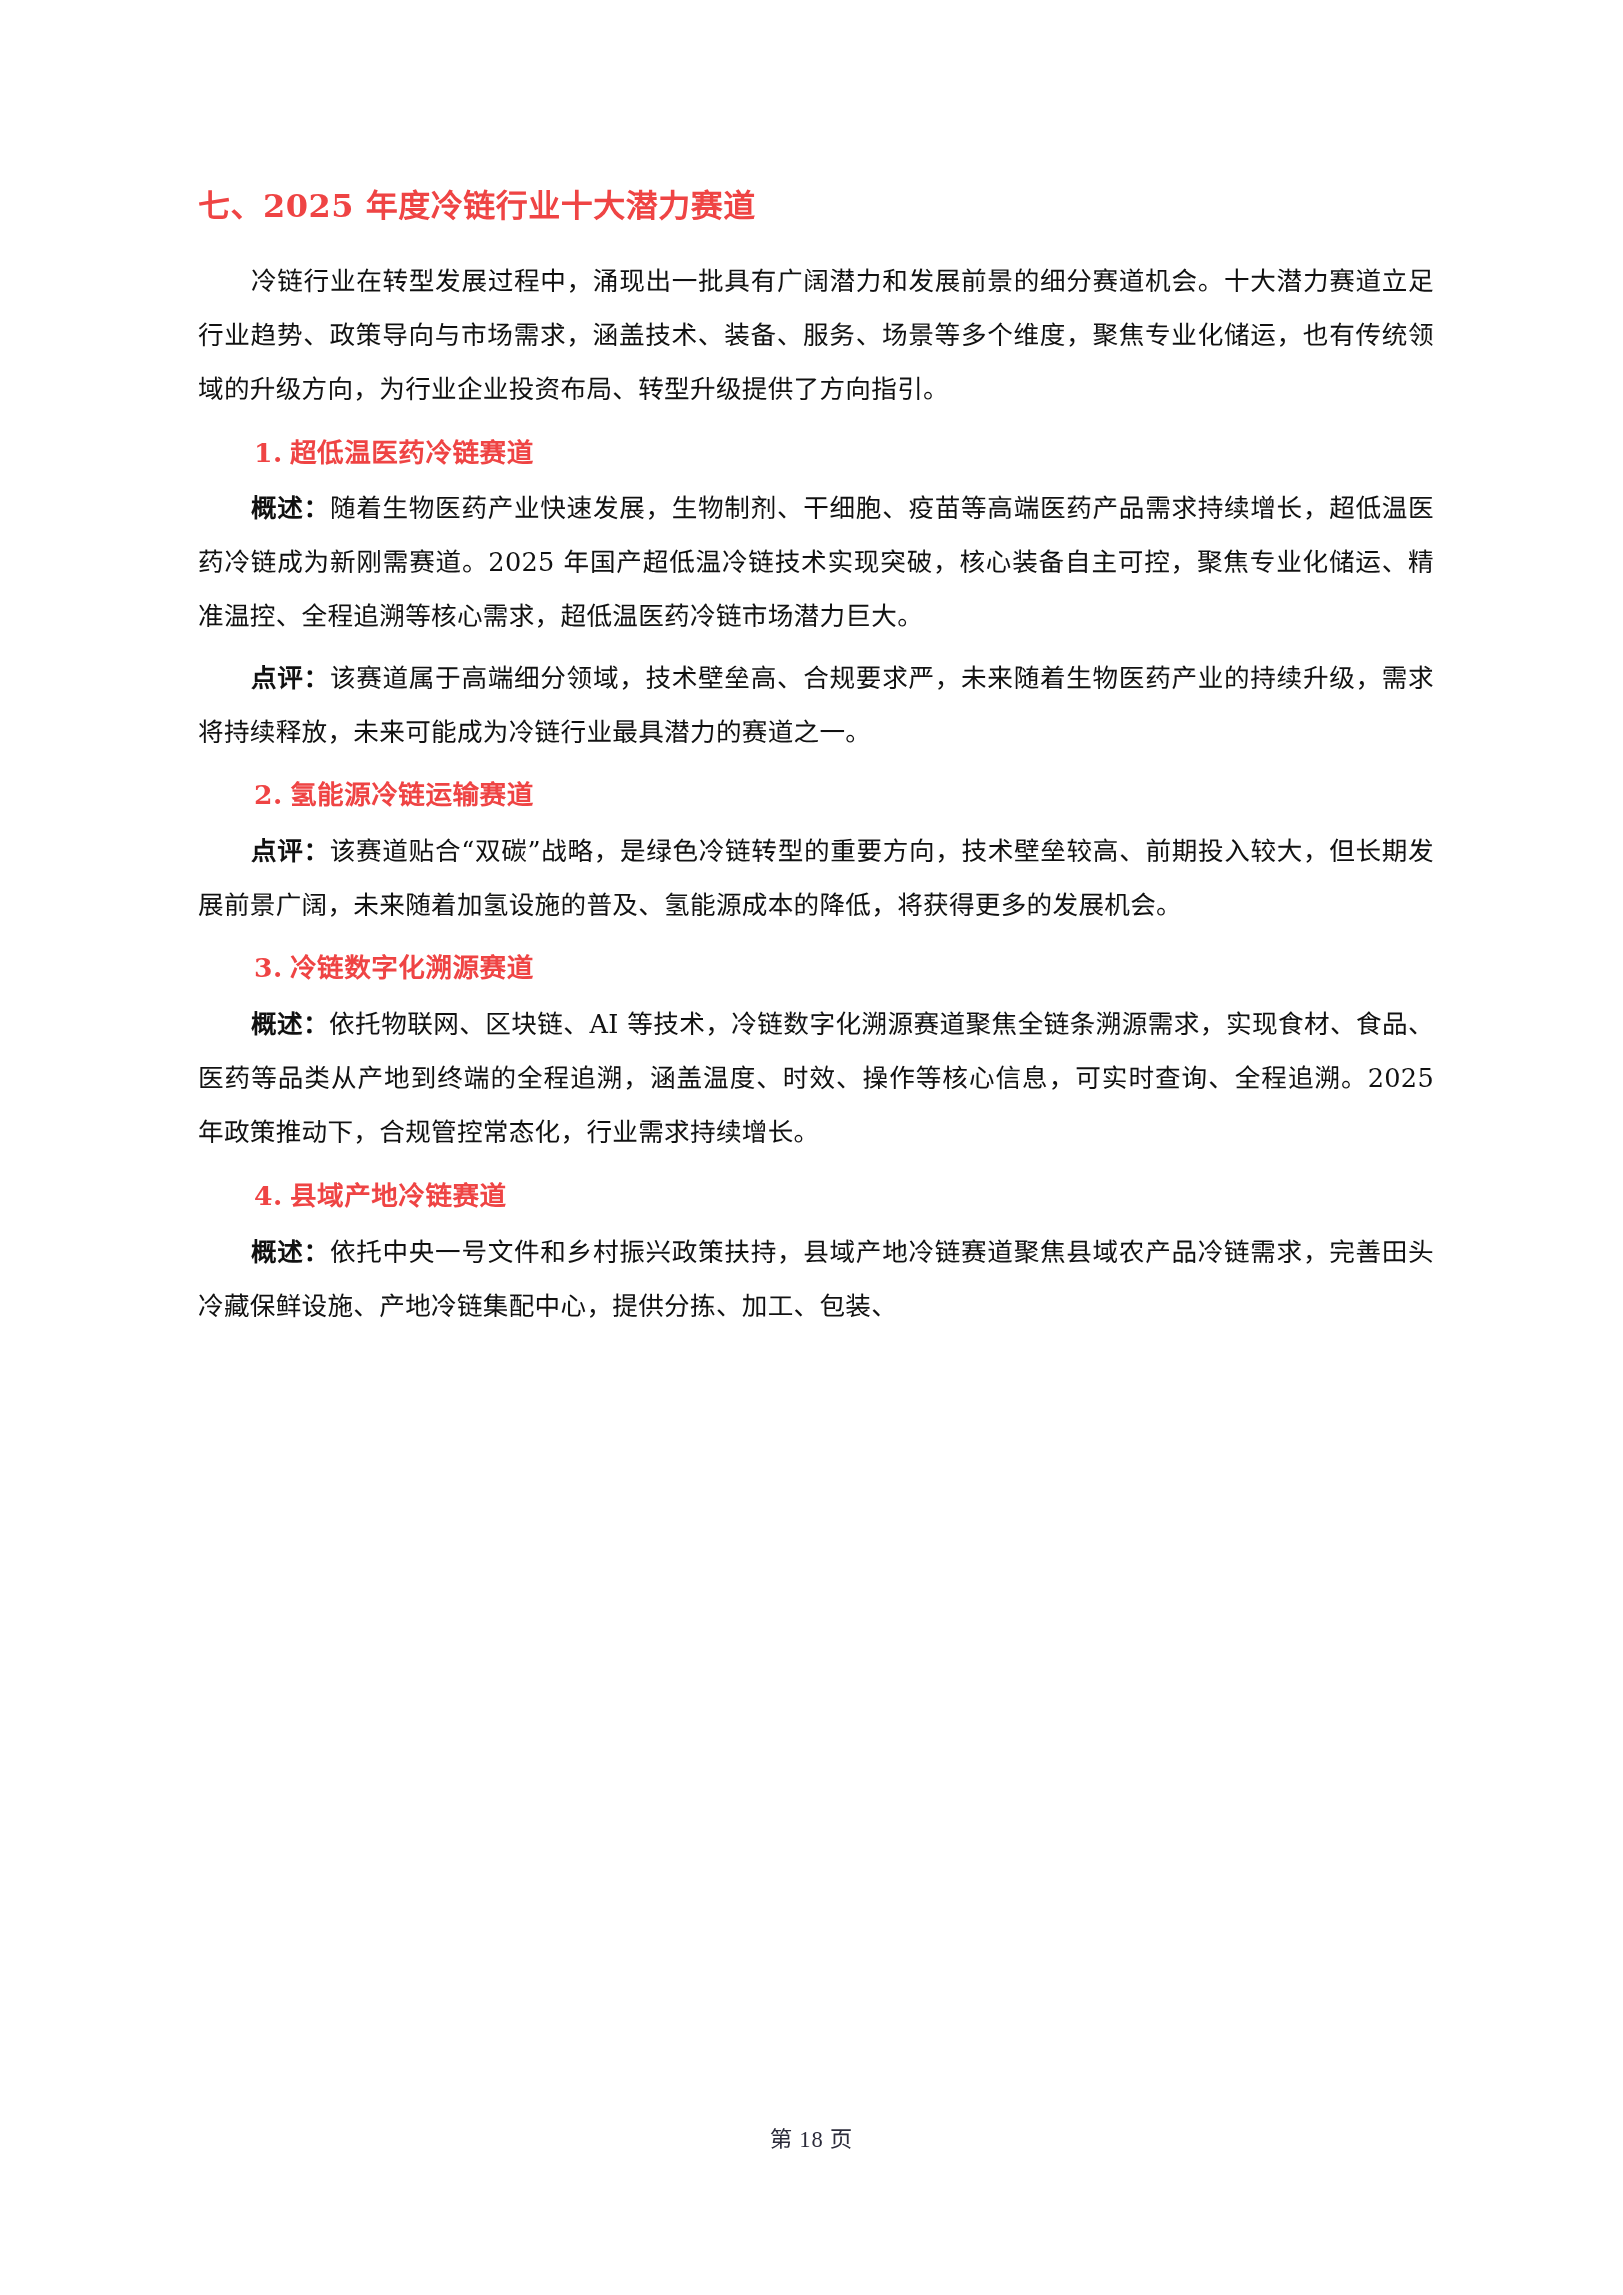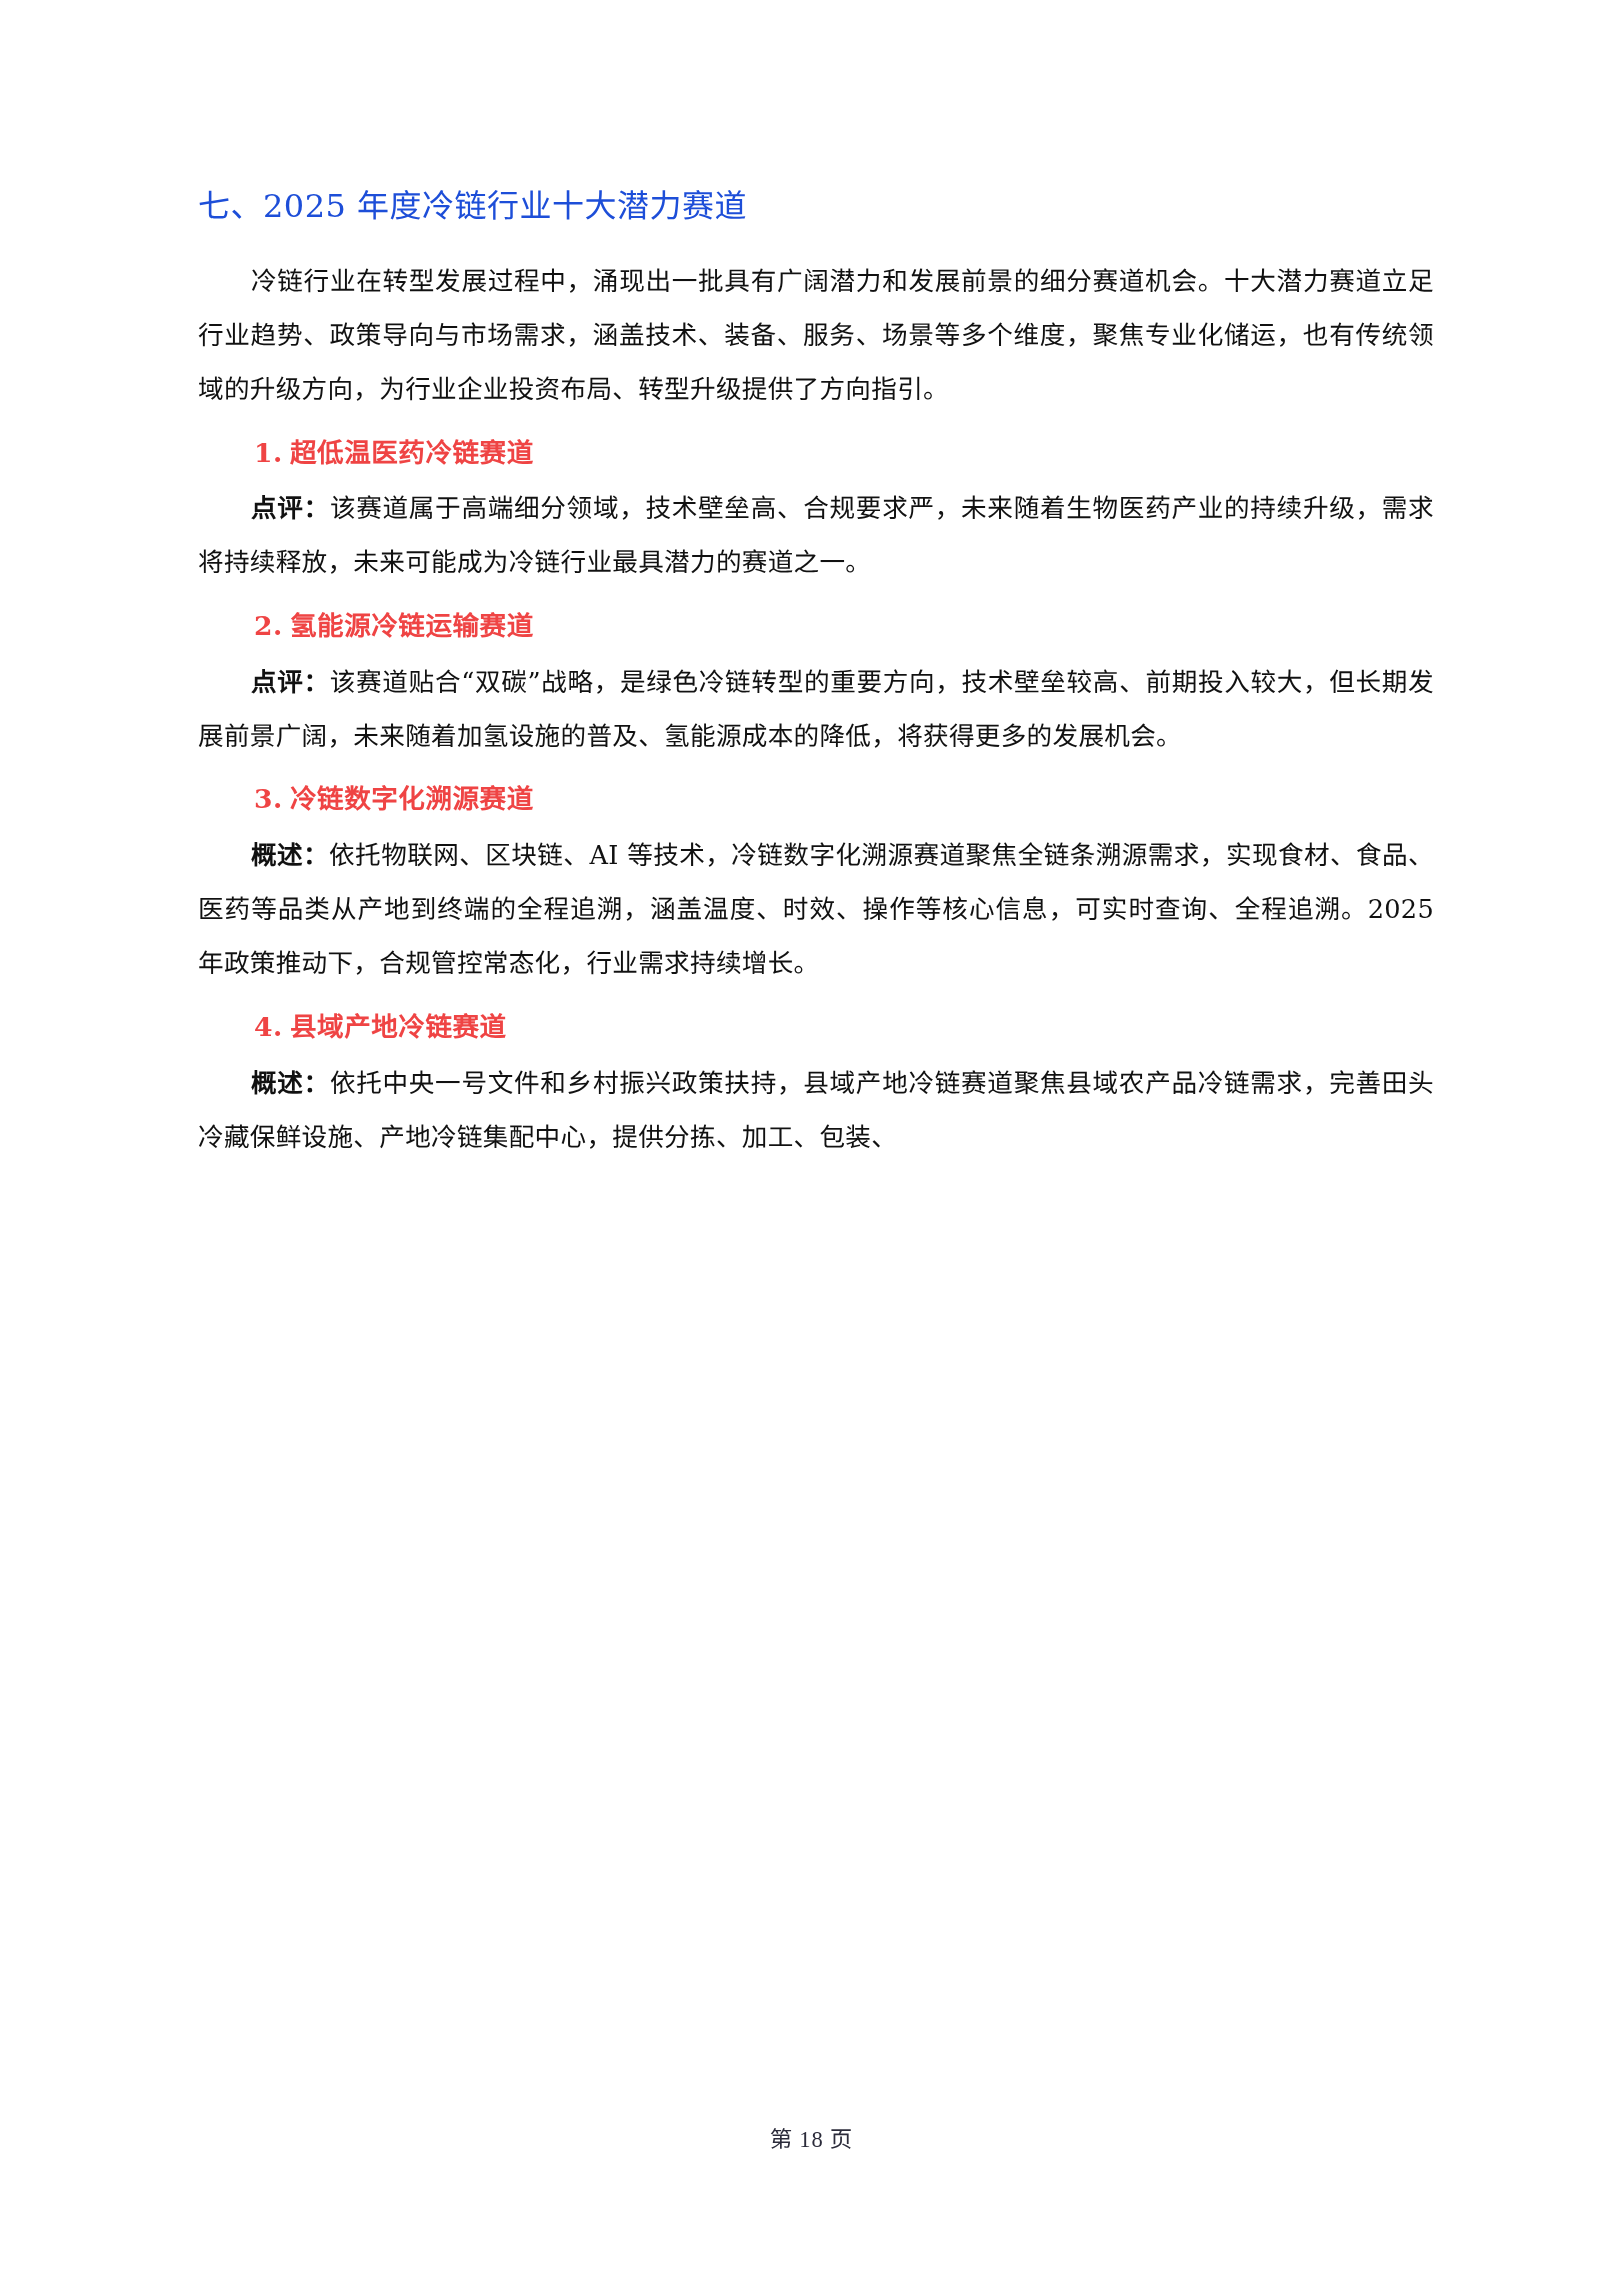--- a/index.html
+++ b/index.html
@@ -21,25 +21,25 @@
   }
   .content {
     position: absolute;
     left: 198px;
     top: 190px;
     width: 1236px;
   }
   
   .h-section {
     font-family: "DejaVu Serif", "Liberation Serif", serif;
-    font-weight: normal;
+    font-weight: bold;
     font-size: 32px;
     line-height: 1.0;
     letter-spacing: 0.5px;
-    color: #1d4ed8;
+    color: #ef4444;
     margin: 0 0 32px 0;
     white-space: nowrap;
   }
   .h-sub {
     font-family: "DejaVu Serif", "Liberation Serif", serif;
     font-weight: bold;
     font-size: 26.6px;
     line-height: 1.0;
     color: #ef4444;
     margin: 23.5px 0 15.3px 0;
@@ -90,20 +90,23 @@
   <div class="content">
 
     <h1 class="h-section">七、2025 年度冷链行业十大潜力赛道</h1>
 
     <p class="para">冷链行业在转型发展过程中，涌现出一批具有广阔潜力和发展前景的细分赛道机会。十大潜力赛道立足行业趋势、政策导向与市场需求，涵盖技术、装备、服务、场景等多个维度，聚焦专业化储运，也有传统领域的升级方向，为行业企业投资布局、转型升级提供了方向指引。</p>
 
     <h2 class="h-sub">
       <span class="num">1.</span><span>超低温医药冷链赛道</span>
     </h2>
     <p class="para">
+      <span class="lead">概述：</span><span>随着生物医药产业快速发展，生物制剂、干细胞、疫苗等高端医药产品需求持续增长，超低温医药冷链成为新刚需赛道。2025 年国产超低温冷链技术实现突破，核心装备自主可控，聚焦专业化储运、精准温控、全程追溯等核心需求，超低温医药冷链市场潜力巨大。</span>
+    </p>
+    <p class="para">
       <span class="lead">点评：</span><span>该赛道属于高端细分领域，技术壁垒高、合规要求严，未来随着生物医药产业的持续升级，需求将持续释放，未来可能成为冷链行业最具潜力的赛道之一。</span>
     </p>
 
     <h2 class="h-sub">
       <span class="num">2.</span><span>氢能源冷链运输赛道</span>
     </h2>
     <p class="para">
       <span class="lead">点评：</span><span>该赛道贴合“双碳”战略，是绿色冷链转型的重要方向，技术壁垒较高、前期投入较大，但长期发展前景广阔，未来随着加氢设施的普及、氢能源成本的降低，将获得更多的发展机会。</span>
     </p>
 

